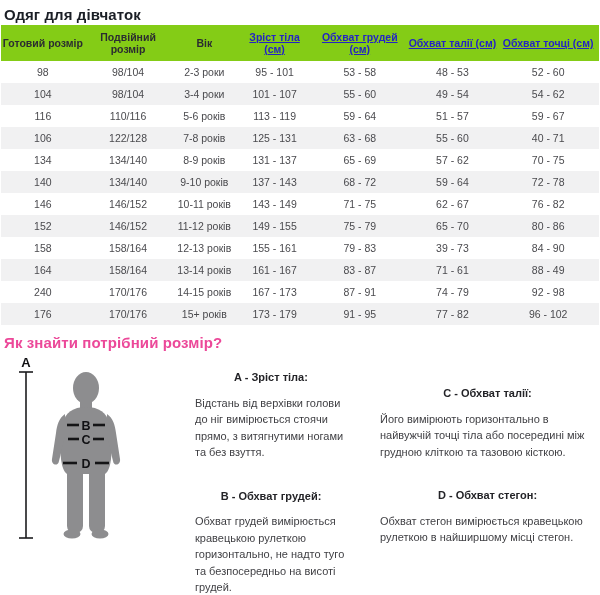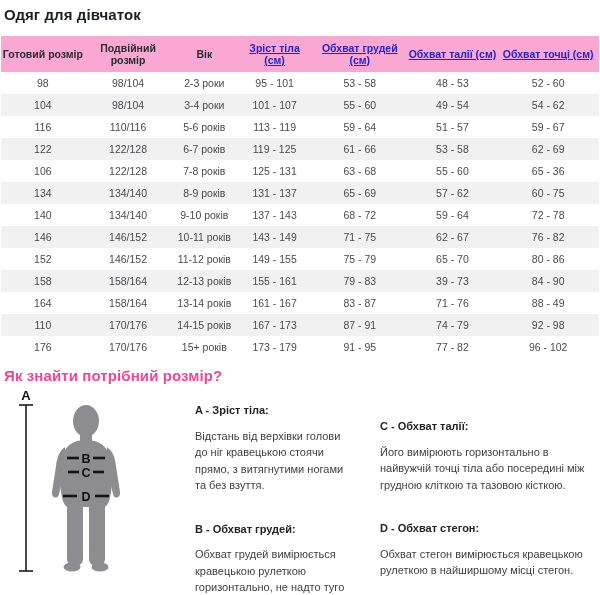--- a/index.html
+++ b/index.html
@@ -1,38 +1,38 @@
 <!DOCTYPE html>
 <html><head>
 <meta charset="utf-8">
 <style>
   * { margin:0; padding:0; box-sizing:border-box; }
   html,body { width:600px; height:595px; background:#ffffff;
     font-family:"Liberation Sans", sans-serif; color:#46464a; overflow:hidden; }
   .page { width:600px; height:595px; padding:4px 1px 0 1px; }
 
-  .page-title { font-size:15px; font-weight:bold; color:#1b1f26; padding:2px 2px 13px 3px; letter-spacing:.1px; }
+  .page-title { font-size:15px; font-weight:bold; color:#1b1f26; padding:2px 2px 2px 3px; letter-spacing:.1px; }
 
   table.size-table { width:100%; border-collapse:collapse; font-size:10.5px; table-layout:fixed; }
-  table.size-table thead tr { background:#f9a8d4; }
+  table.size-table thead tr { background:#84cc16; }
   table.size-table th { font-weight:bold; color:#2b2c30; padding:6px 1px; text-align:center; line-height:12px; }
   table.size-table td { text-align:center; padding:5px 1px; color:#4a4a4e; line-height:12px; }
   table.size-table tbody tr:nth-child(even) { background:#f1f1f2; }
   table.size-table a { color:#2424c4; font-weight:bold; text-decoration:underline; cursor:pointer; }
   th.c1 { width:14%; } th.c2 { width:14.5%; } th.c3 { width:11%; } th.c4 { width:12.5%; }
   th.c5 { width:16%; } th.c6 { width:15%; } th.c7 { width:17%; }
 
   .guide-title { font-size:15px; font-weight:bold; color:#ec4899; margin:9px 0 4px 3px; letter-spacing:.1px; }
   .guide { display:flex; align-items:flex-start; }
   .diagram { width:192px; flex:0 0 192px; }
   .guide-col { font-size:11px; line-height:1.5; color:#3f3f43; }
   .guide-col.left  { width:152px; flex:0 0 152px; margin:14px 8px 0 2px; }
   .guide-col.right { flex:1; margin:30px 4px 0 25px; }
   .guide-item + .guide-item { margin-top:27px; }
-  .guide-item h4 { font-size:11px; font-weight:bold; color:#232327; margin-bottom:9px; }
+  .guide-item h4 { font-size:11px; font-weight:bold; color:#232327; margin-bottom:9px;text-align:center; }
   .guide-item p { color:#3f3f43; }
 </style>
 </head>
 <body>
 
 <div class="page">
 
   <div class="page-title">Одяг для дівчаток</div>
 
   <table class="size-table">
@@ -69,45 +69,36 @@
         <tr>
           <td>116</td>
           <td>110/116</td>
           <td>5-6 років</td>
           <td>113 - 119</td>
           <td>59 - 64</td>
           <td>51 - 57</td>
           <td>59 - 67</td>
         </tr>
         <tr>
-          <td>122</td>
-          <td>122/128</td>
-          <td>6-7 років</td>
-          <td>119 - 125</td>
-          <td>61 - 66</td>
-          <td>53 - 58</td>
-          <td>62 - 69</td>
-        </tr>
-        <tr>
           <td>106</td>
           <td>122/128</td>
           <td>7-8 років</td>
           <td>125 - 131</td>
           <td>63 - 68</td>
           <td>55 - 60</td>
-          <td>65 - 36</td>
+          <td>40 - 71</td>
         </tr>
         <tr>
           <td>134</td>
           <td>134/140</td>
           <td>8-9 років</td>
           <td>131 - 137</td>
           <td>65 - 69</td>
           <td>57 - 62</td>
-          <td>60 - 75</td>
+          <td>70 - 75</td>
         </tr>
         <tr>
           <td>140</td>
           <td>134/140</td>
           <td>9-10 років</td>
           <td>137 - 143</td>
           <td>68 - 72</td>
           <td>59 - 64</td>
           <td>72 - 78</td>
         </tr>
@@ -137,25 +128,25 @@
           <td>79 - 83</td>
           <td>39 - 73</td>
           <td>84 - 90</td>
         </tr>
         <tr>
           <td>164</td>
           <td>158/164</td>
           <td>13-14 років</td>
           <td>161 - 167</td>
           <td>83 - 87</td>
-          <td>71 - 76</td>
+          <td>71 - 61</td>
           <td>88 - 49</td>
         </tr>
         <tr>
-          <td>110</td>
+          <td>240</td>
           <td>170/176</td>
           <td>14-15 років</td>
           <td>167 - 173</td>
           <td>87 - 91</td>
           <td>74 - 79</td>
           <td>92 - 98</td>
         </tr>
         <tr>
           <td>176</td>
           <td>170/176</td>
@@ -202,21 +193,21 @@
           <line x1="94" y1="108" x2="108" y2="108"></line>
       </g>
       <text x="85" y="75" text-anchor="middle" font-size="12.5" font-weight="bold" fill="#111114">B</text>
       <text x="85" y="89" text-anchor="middle" font-size="12.5" font-weight="bold" fill="#111114">C</text>
       <text x="85" y="113" text-anchor="middle" font-size="12.5" font-weight="bold" fill="#111114">D</text>
     </svg>
 
     <div class="guide-col left">
       <div class="guide-item">
         <h4>A - Зріст тіла:</h4>
-        <p>Відстань від верхівки голови до ніг кравецькою стоячи прямо, з витягнутими ногами та без взуття.</p>
+        <p>Відстань від верхівки голови до ніг вимірюється стоячи прямо, з витягнутими ногами та без взуття.</p>
       </div>
       <div class="guide-item">
         <h4>B - Обхват грудей:</h4>
         <p>Обхват грудей вимірюється кравецькою рулеткою горизонтально, не надто туго та безпосередньо на висоті грудей.</p>
       </div>
     </div>
 
     <div class="guide-col right">
       <div class="guide-item">
         <h4>C - Обхват талії:</h4>

